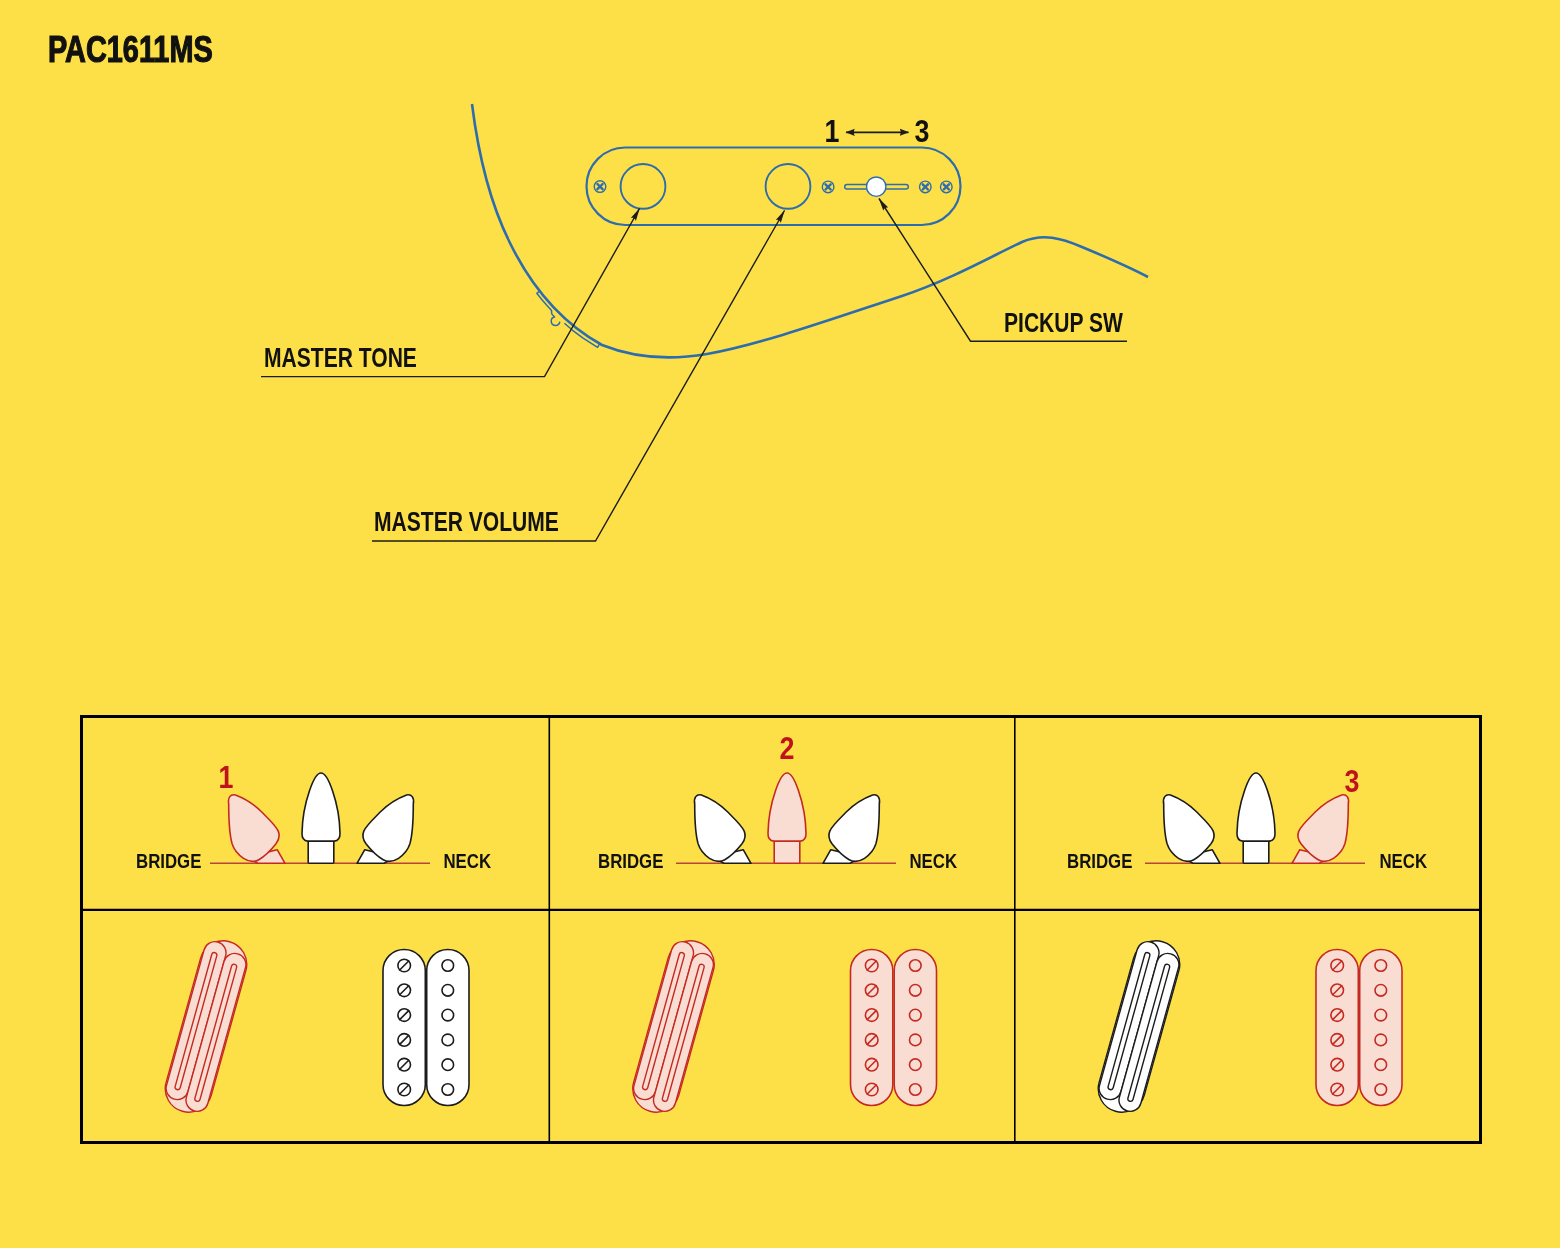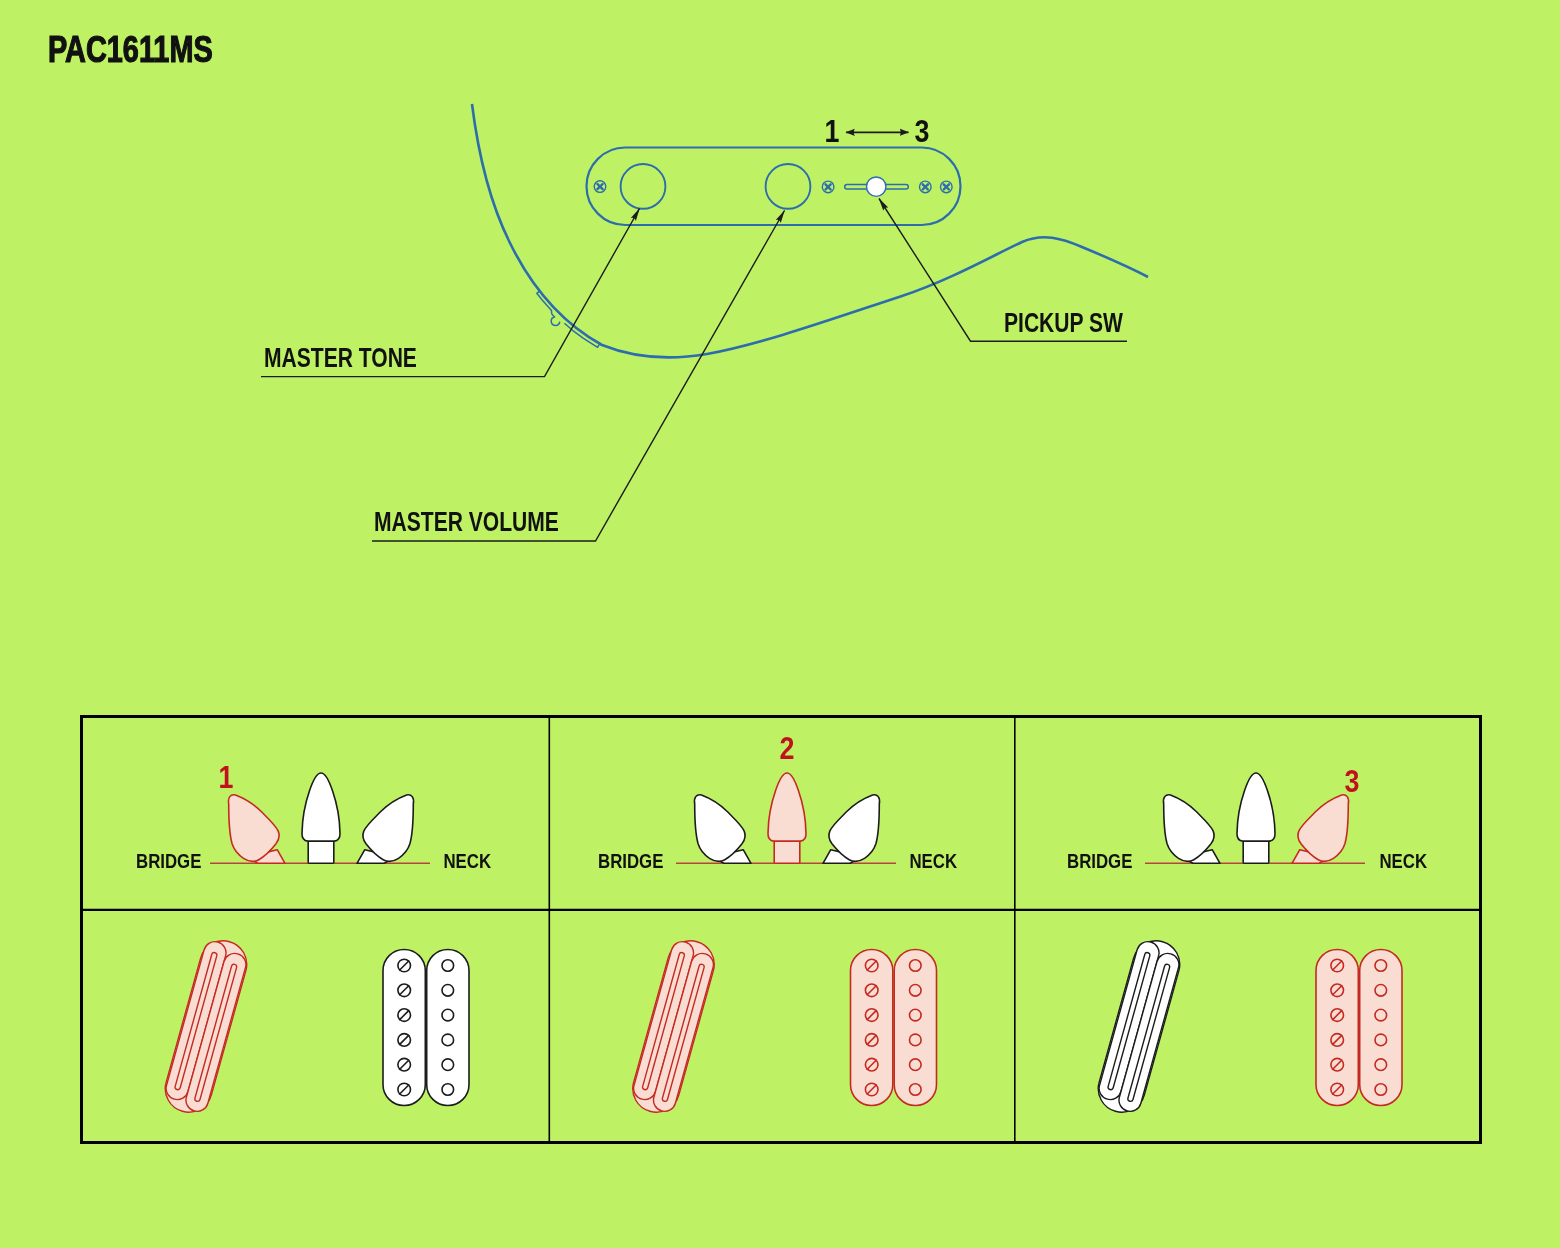--- a/index.html
+++ b/index.html
@@ -1,16 +1,16 @@
 <!DOCTYPE html>
 <html><head>
 <meta charset="utf-8">
 <style>
   html,body{margin:0;padding:0;background:#ffffff;}
-  #canvas{position:relative;width:1560px;height:1248px;background:#bef264;overflow:hidden;
+  #canvas{position:relative;width:1560px;height:1248px;background:#fde047;overflow:hidden;
           font-family:"Liberation Sans","DejaVu Sans",sans-serif;}
   #diagram-svg{position:absolute;left:0;top:0;}
   .lbl{position:absolute;font-weight:bold;color:#111111;white-space:nowrap;line-height:1;}
   .lbl-title{font-size:37px;left:48px;top:31px;transform:scaleX(0.78);transform-origin:left center;
              -webkit-text-stroke:1.2px #111;}
   .lbl-callout{font-size:27px;transform:scaleX(0.78);transform-origin:left center;}
   .lbl-tone{left:264px;top:345.2px;}
   .lbl-volume{left:374px;top:509.2px;}
   .lbl-pickupsw{left:1004px;top:310.2px;}
   .lbl-num{font-size:30.5px;transform:translateX(-50%) scaleX(0.88);}

